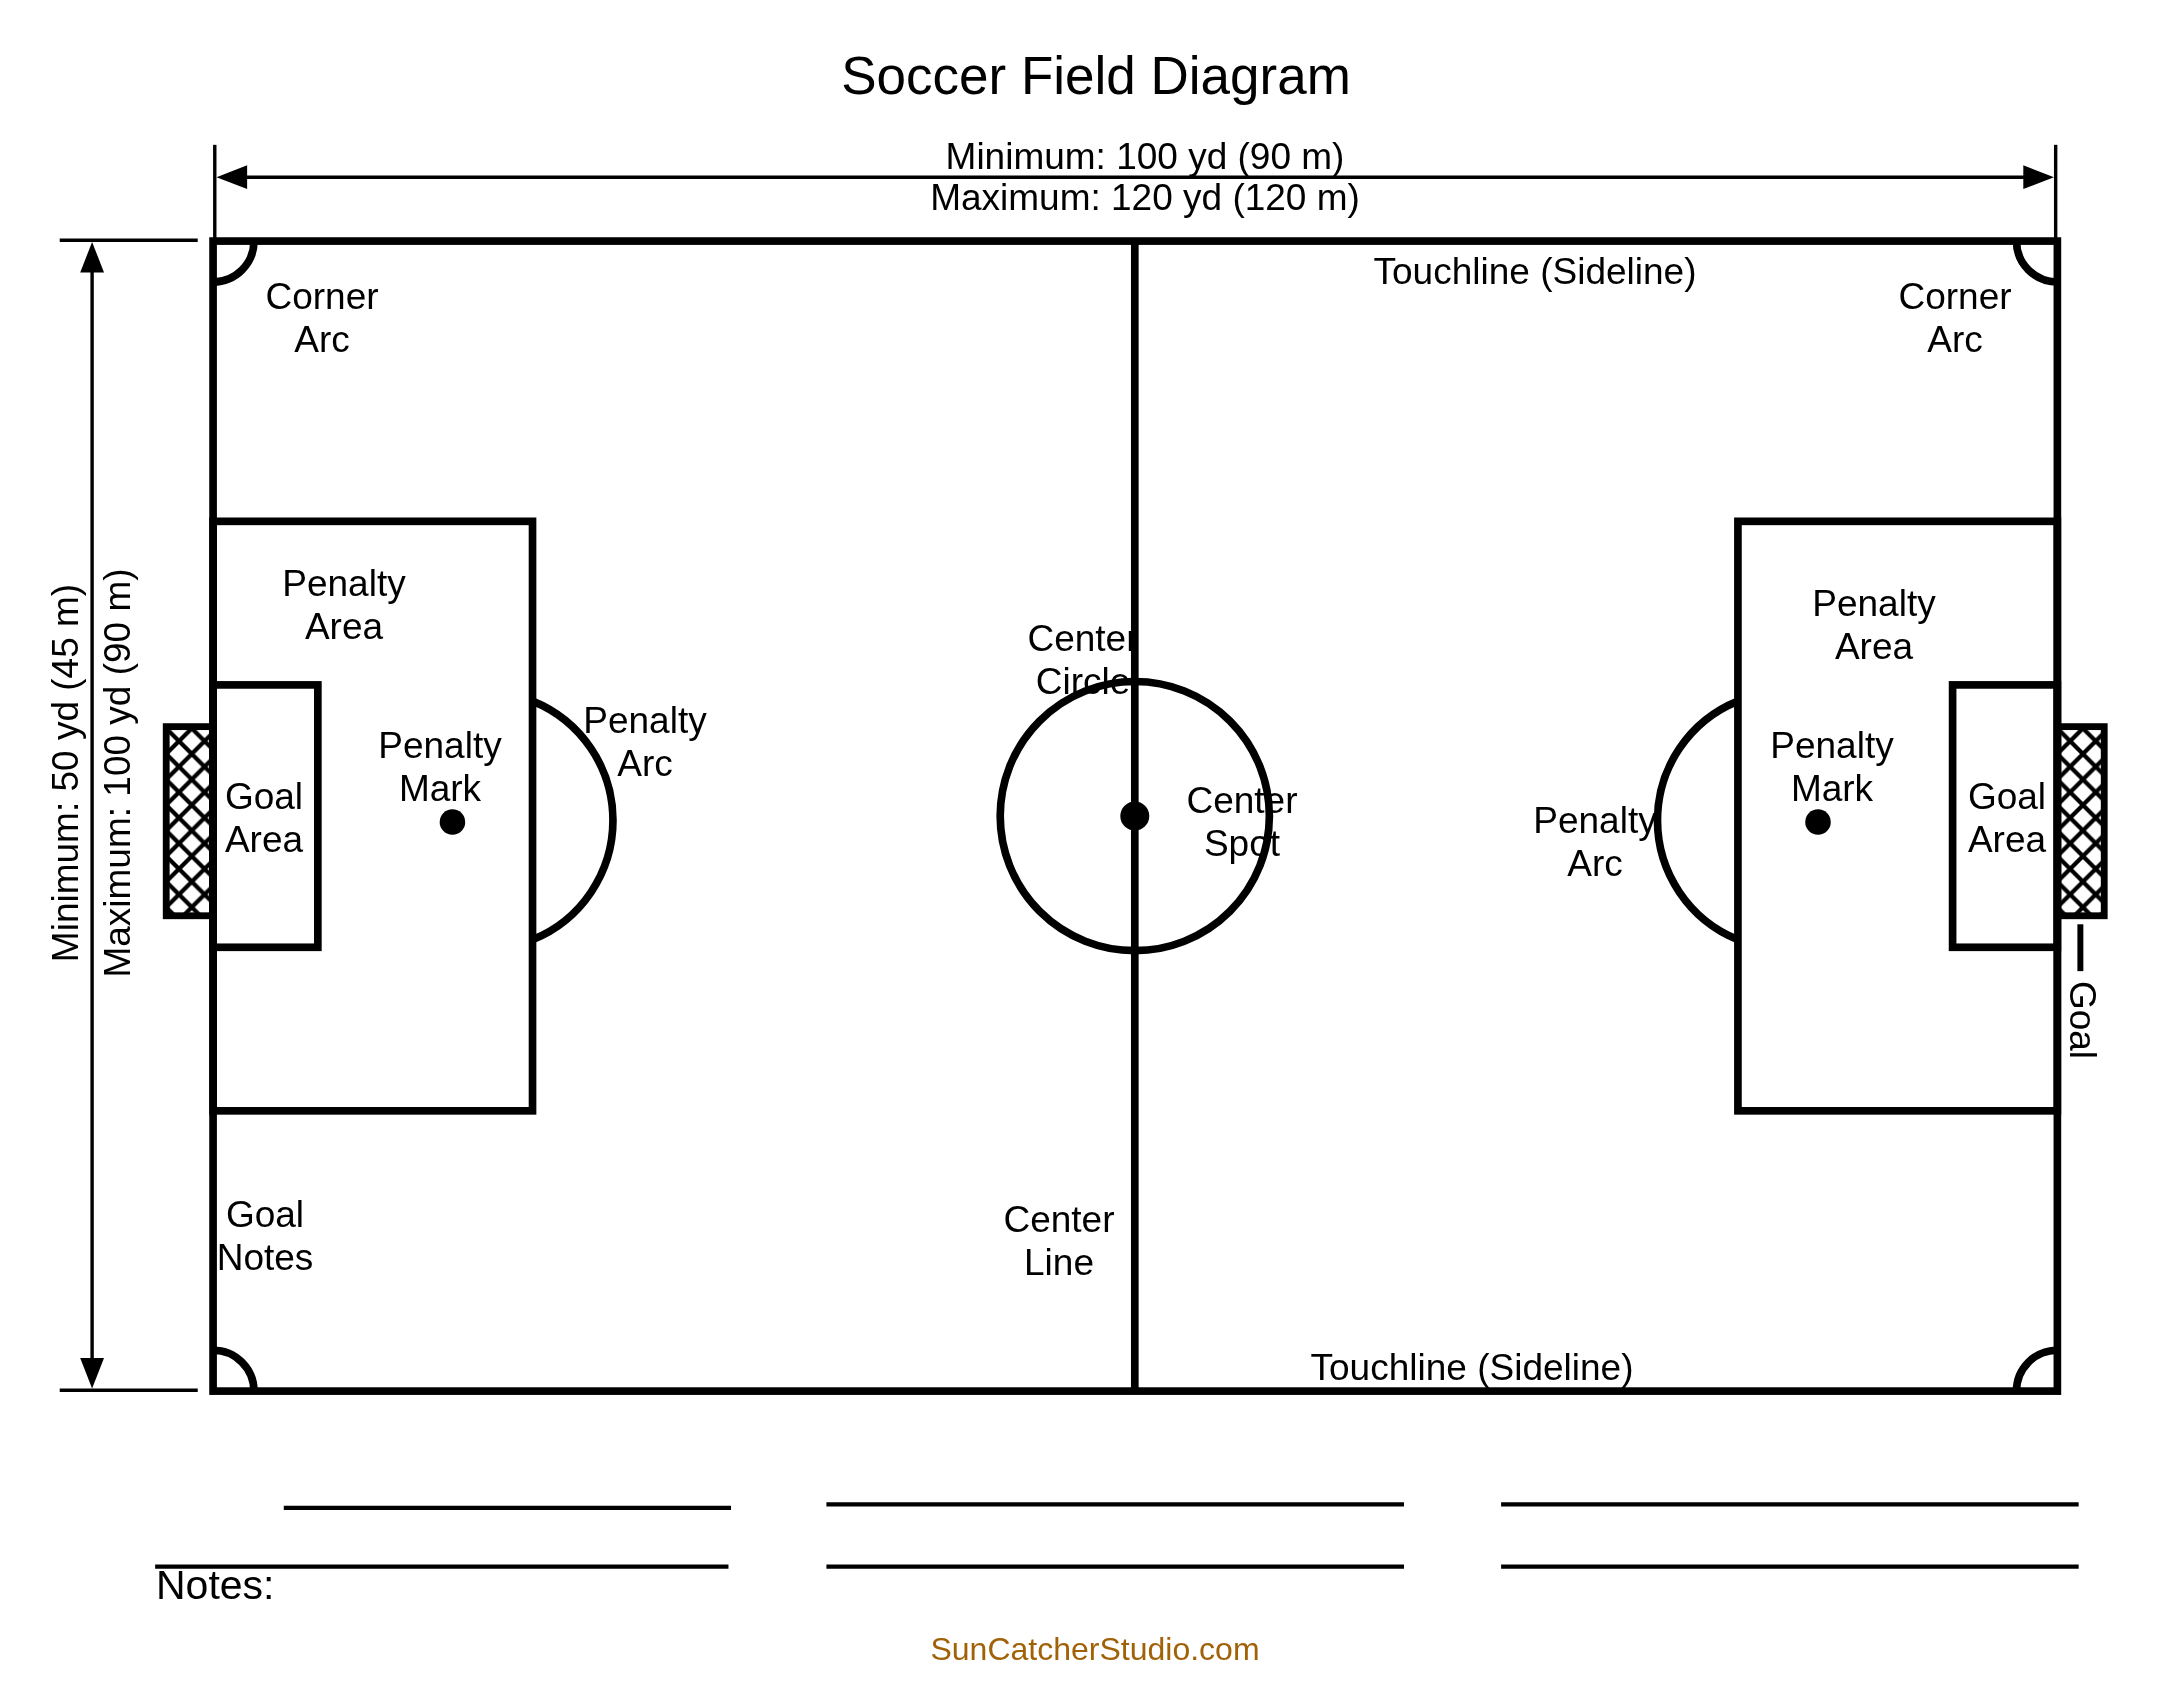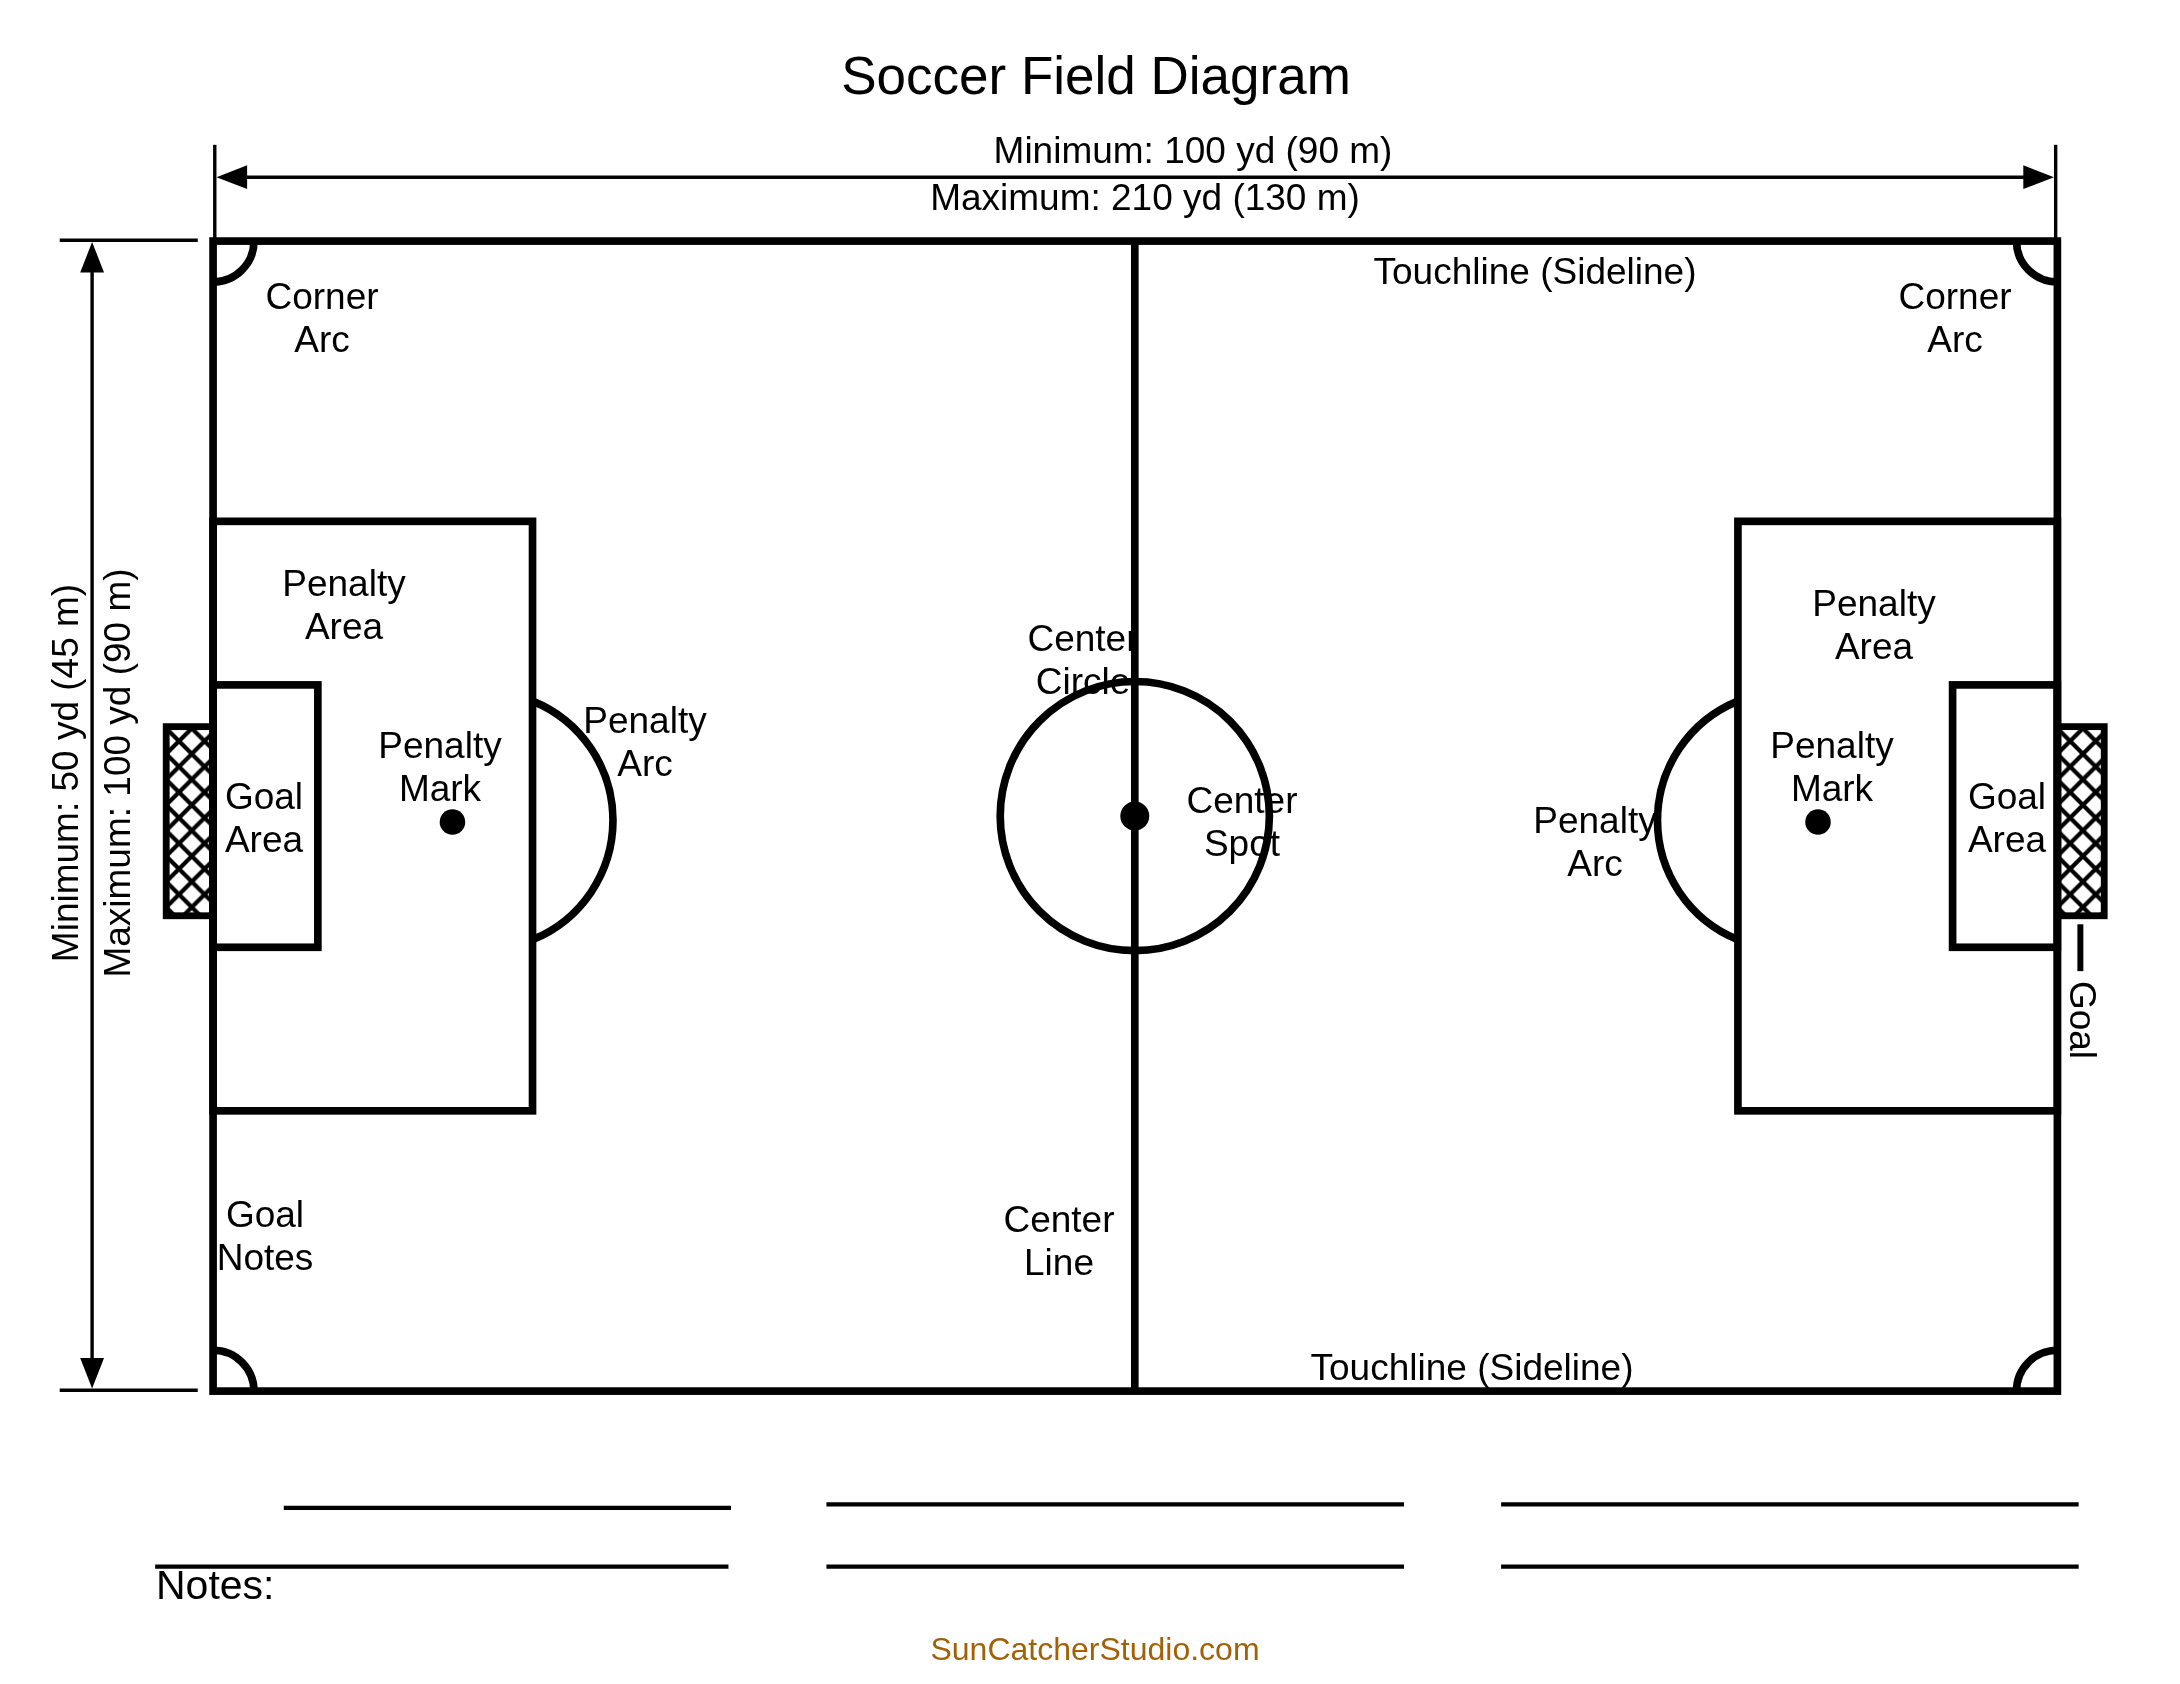--- a/index.html
+++ b/index.html
@@ -108,22 +108,22 @@
       <line x1="182" y1="1839" x2="855" y2="1839"></line>
       <line x1="970" y1="1766" x2="1648" y2="1766"></line>
       <line x1="970" y1="1839" x2="1648" y2="1839"></line>
       <line x1="1762" y1="1766" x2="2440" y2="1766"></line>
       <line x1="1762" y1="1839" x2="2440" y2="1839"></line>
     </g>
   </svg>
 
   <div class="title" style="left:1096px;top:75px;">Soccer Field Diagram</div>
 
-  <div class="lbl one" style="left:1145px;top:151px;margin-left:48px;">Minimum: 100 yd (90 m)</div>
-  <div class="lbl one" style="left:1145px;top:198px;">Maximum: 210 yd (130 m)</div>
+  <div class="lbl one" style="left:1145px;top:157px;">Minimum: 100 yd (90 m)</div>
+  <div class="lbl one" style="left:1145px;top:198px;">Maximum: 120 yd (120 m)</div>
 
   <div class="lbl rot-ccw" style="left:66px;top:773px;">Minimum: 50 yd (45 m)</div>
   <div class="lbl rot-ccw" style="left:118px;top:773px;">Maximum: 100 yd (90 m)</div>
 
   <div class="lbl" style="left:322px;top:319px;width:170px;">Corner Arc</div>
   <div class="lbl" style="left:1955px;top:319px;width:170px;">Corner Arc</div>
 
   <div class="lbl one" style="left:1535px;top:272px;">Touchline (Sideline)</div>
   <div class="lbl one" style="left:1472px;top:1368px;">Touchline (Sideline)</div>
 

